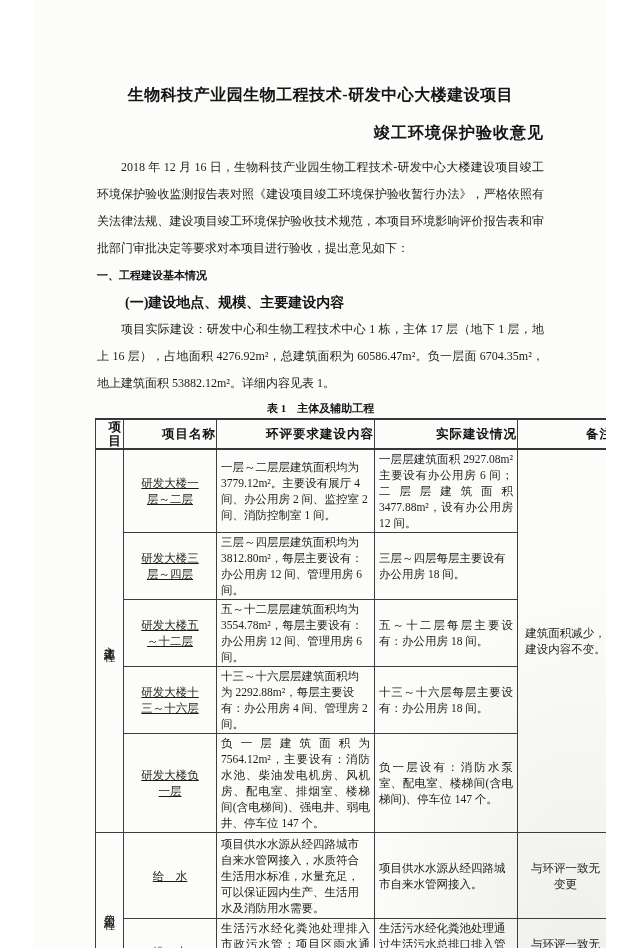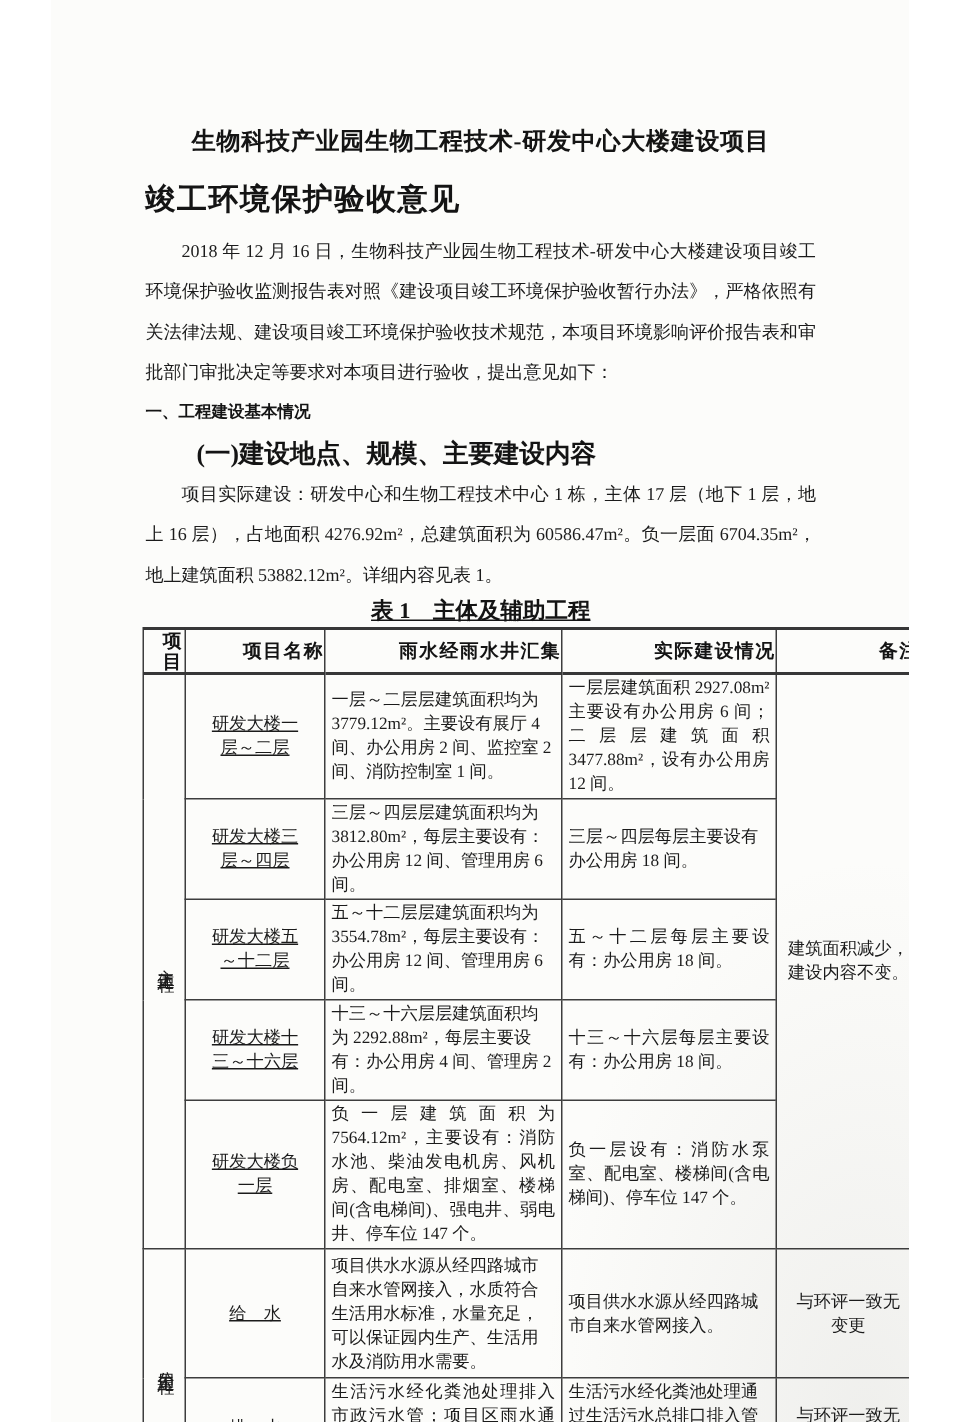--- a/index.html
+++ b/index.html
@@ -23,23 +23,23 @@
   }
   .doc-title {
     font-size: 16px;
     font-weight: bold;
     text-align: center;
     line-height: 22px;
     letter-spacing: 0.5px;
     color: #141414;
   }
   .doc-subtitle {
-    font-size: 20px;
-    font-weight: bold;
-    text-align: left;
+    font-size: 16px;
+    font-weight: bold;
+    text-align: right;
     line-height: 22px;
     letter-spacing: 1px;
     margin-top: 16px;
     color: #141414;
   }
   .body-para {
     font-size: 12px;
     line-height: 27px;
     text-align: justify;
     text-indent: 2em;
@@ -47,34 +47,33 @@
     font-family: Liberation Serif, serif;
   }
   .para-1 { margin-top: 10px; }
   .sec-heading {
     font-size: 11px;
     font-weight: bold;
     line-height: 27px;
     color: #141414;
   }
   .sub-heading {
-    font-size: 17px;
+    font-size: 14px;
     font-weight: bold;
     line-height: 27px;
     text-indent: 2em;
     color: #141414;
   }
   .table-caption {
-    font-size: 15px;
+    font-size: 11px;
     font-weight: bold;
     text-align: center;
     line-height: 18px;
     margin-top: 2px;
     color: #141414;
-    text-decoration: underline;
   }
   table.main-table {
     border-collapse: collapse;
     table-layout: fixed;
     width: 518px;
     margin-left: -2px;
     margin-top: 1px;
     border-top: 2px solid #373737;
     border-bottom: 2px solid #373737;
     border-left: 1px solid #3d3d3d;
@@ -143,21 +142,21 @@
         <col style="width:28px">
         <col style="width:93px">
         <col style="width:158px">
         <col style="width:143px">
         <col style="width:96px">
       </colgroup>
       <tbody>
           <tr class="hdr" style="height:30px">
         <th class="th-item">项目</th>
         <th>项目名称</th>
-        <th>雨水经雨水井汇集</th>
+        <th>环评要求建设内容</th>
         <th>实际建设情况</th>
         <th>备注</th>
       </tr>
       <tr style="height:66px">
         <td class="vlabel" rowspan="5">主体工程</td>
         <td class="name-cell">研发大楼一层～二层</td>
         <td class="eia-cell ctr">一层～二层层建筑面积均为 3779.12m²。主要设有展厅 4 间、办公用房 2 间、监控室 2 间、消防控制室 1 间。</td>
         <td class="act-cell jst">一层层建筑面积 2927.08m² 主要设有办公用房 6 间；二层层建筑面积 3477.88m²，设有办公用房 12 间。</td>
         <td class="remark-cell" rowspan="5">建筑面积减少，
 建设内容不变。</td>

